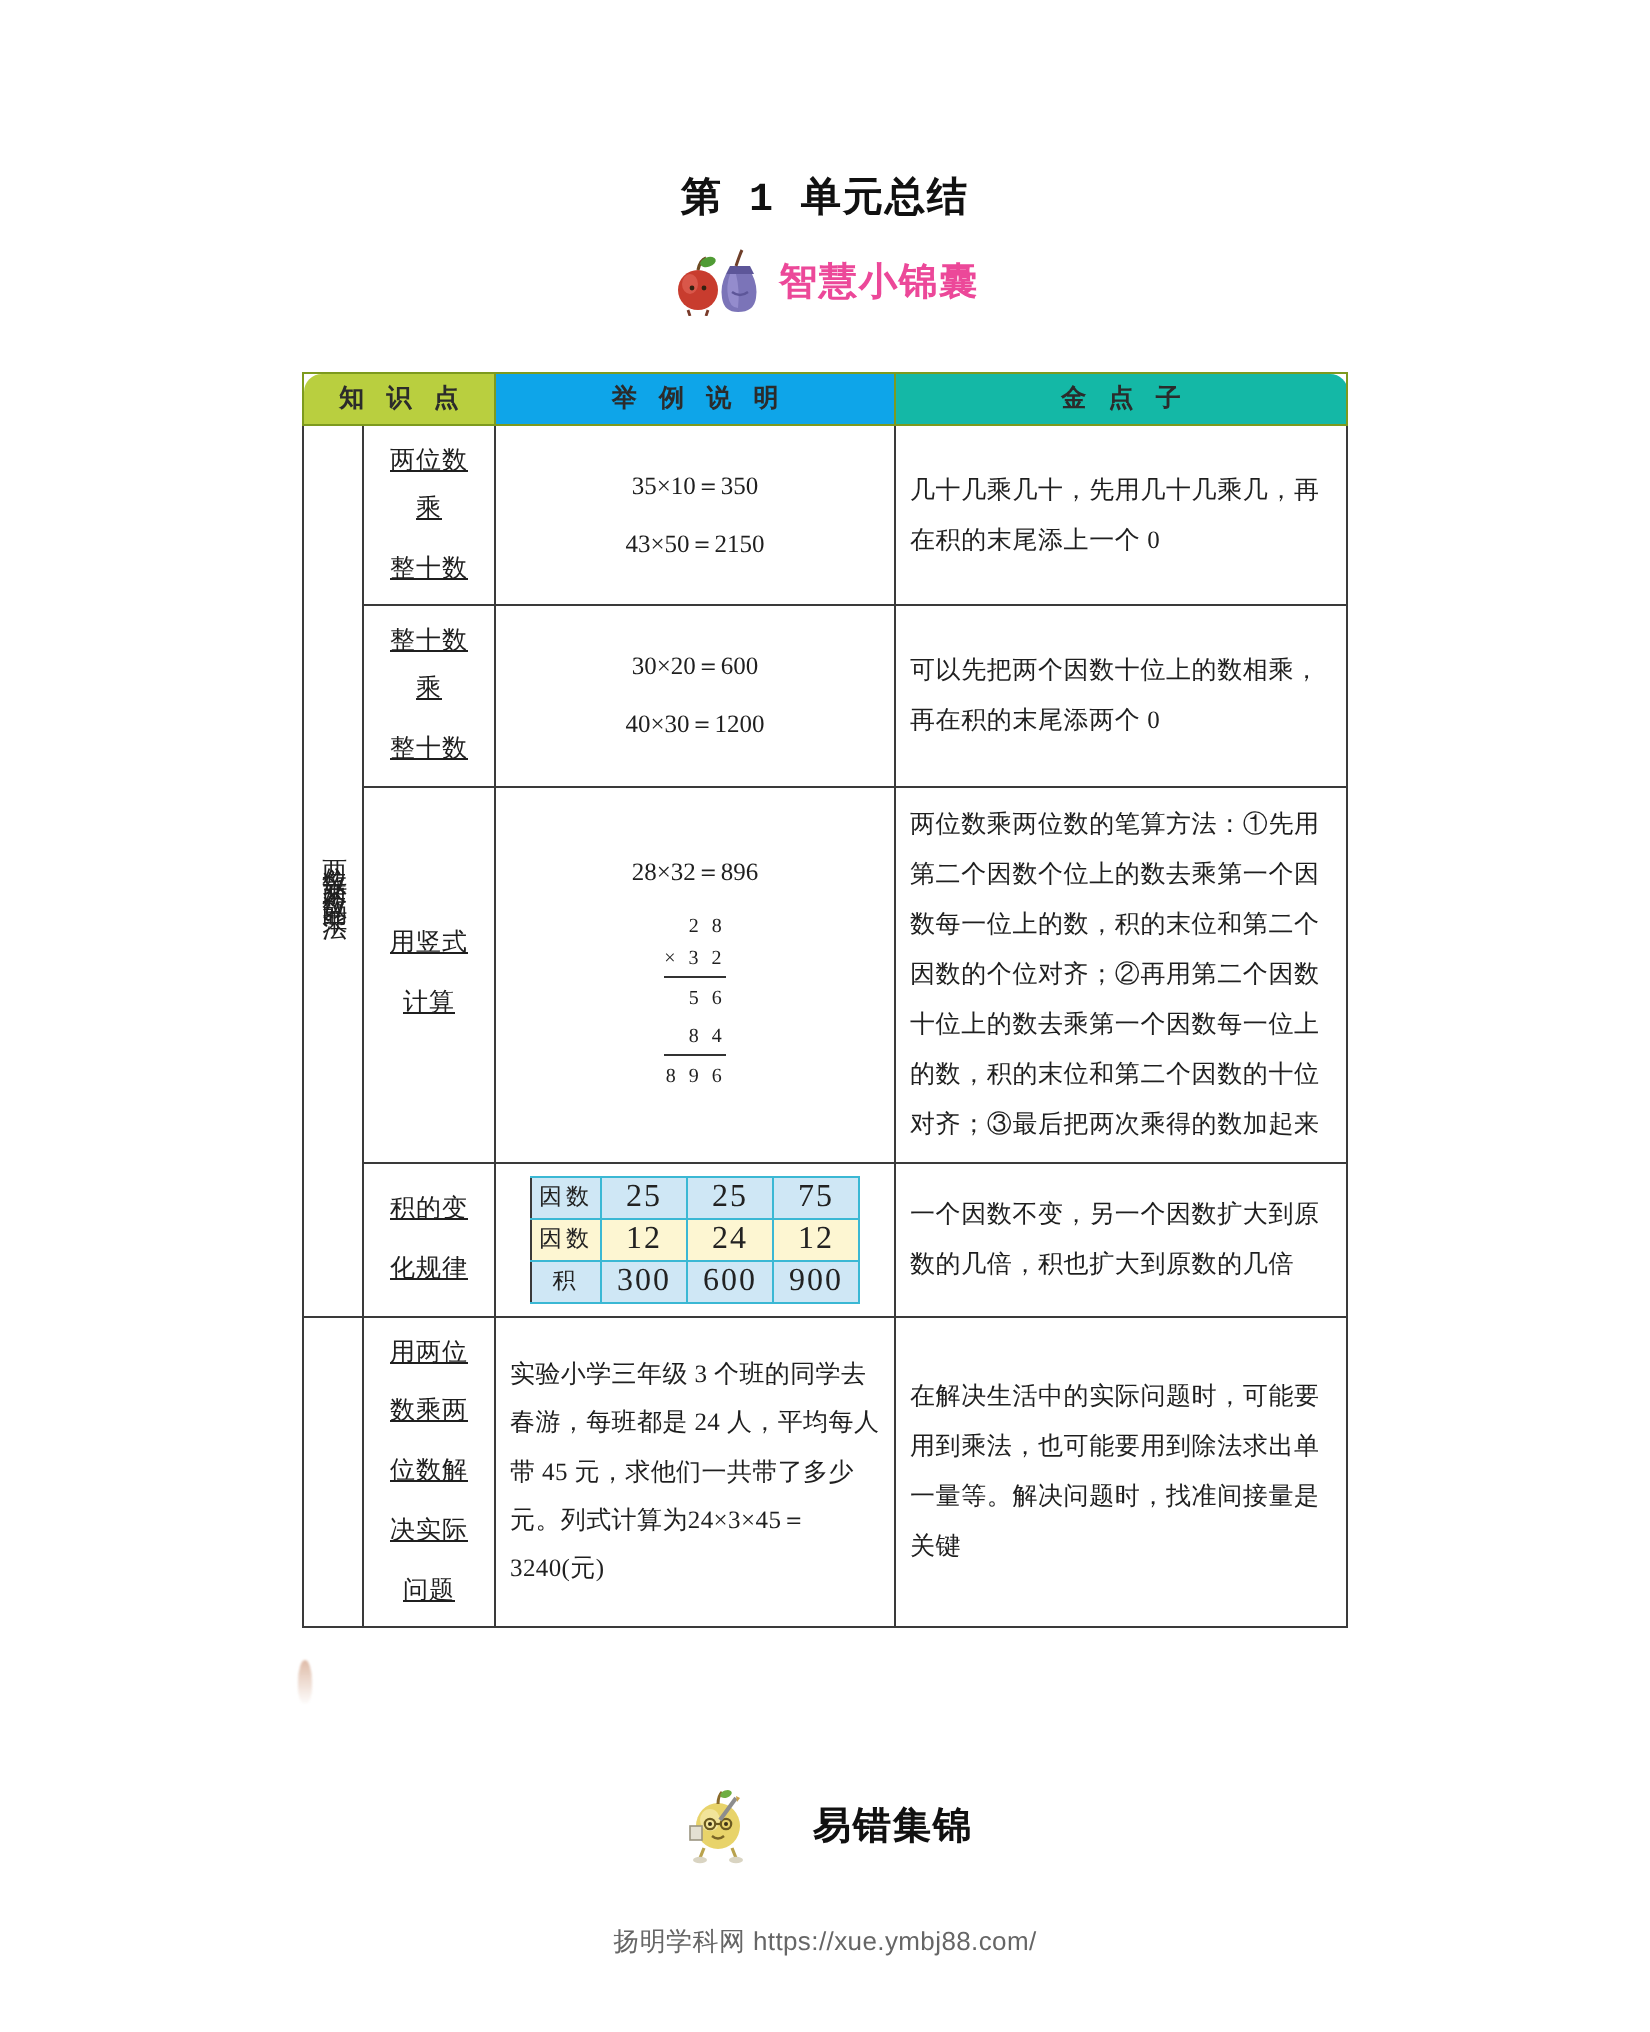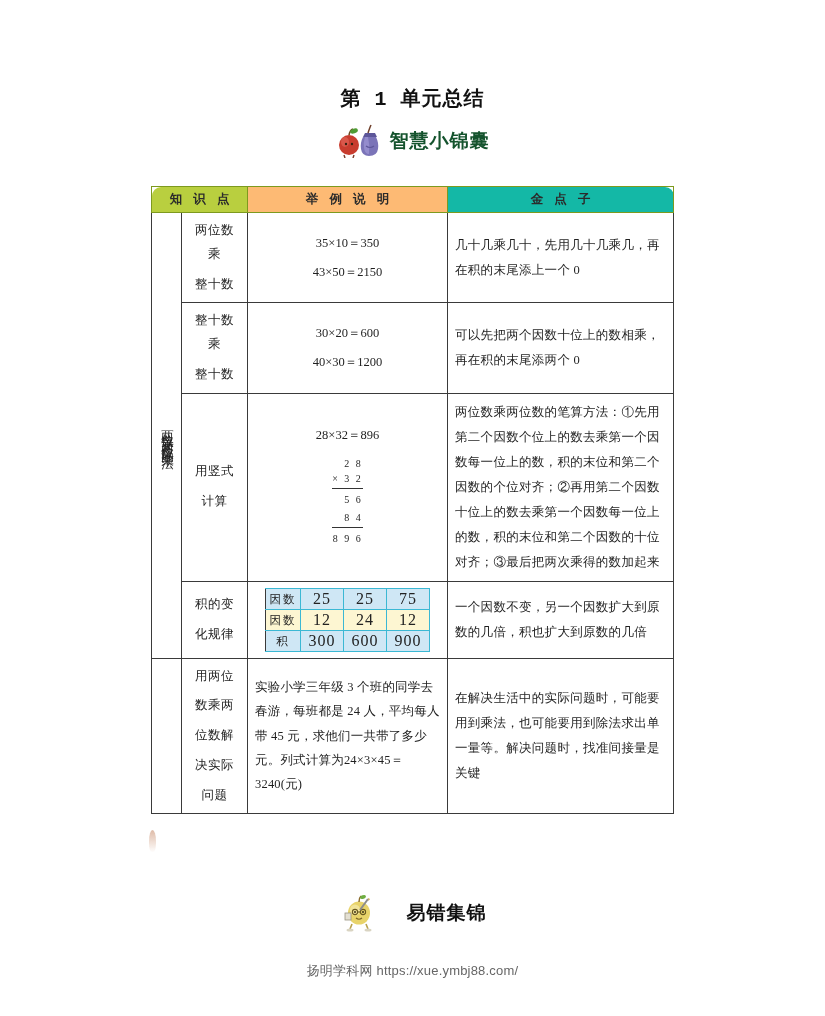--- a/index.html
+++ b/index.html
@@ -38,21 +38,21 @@
     right: 0;
     display: flex;
     align-items: center;
     justify-content: center;
     gap: 10px;
   }
   .section-heading .heading-text {
     font-size: 19px;
     font-weight: 700;
     letter-spacing: 1px;
-    color: #14532d;
+    color: #ec4899;
   }
 
   
   .icon-wisdom {
     width: 44px;
     height: 34px;
     position: relative;
     display: inline-block;
   }
   .icon-bottom {
@@ -86,21 +86,21 @@
     text-align: center;
     padding: 0;
     border: 1px solid #7d9a1e;
   }
   th.th-knowledge {
     background: #b9cf3f;
     border-top-left-radius: 9px;
     border-left: 1px solid #7d9a1e;
   }
   th.th-example {
-    background: #fdba74;
+    background: #0ea5e9;
   }
   th.th-tip {
     background: #14b8a6;
     border-top-right-radius: 9px;
   }
 
   .summary-table td {
     border: 1px solid #3a3a3a;
     padding: 6px 7px;
     font-size: 12.5px;
@@ -118,20 +118,21 @@
     font-size: 12.5px;
     line-height: 1.1;
     padding: 4px 2px;
     white-space: nowrap;
     border-bottom-left-radius: 9px;
   }
   td.cell-topic {
     text-align: center;
     line-height: 1.9;
     letter-spacing: 0.5px;
+    text-decoration: underline;
   }
   td.cell-example {
     text-align: center;
   }
   td.cell-example.align-left {
     text-align: left;
     line-height: 1.95;
     letter-spacing: 0.2px;
   }
   td.cell-tip {

